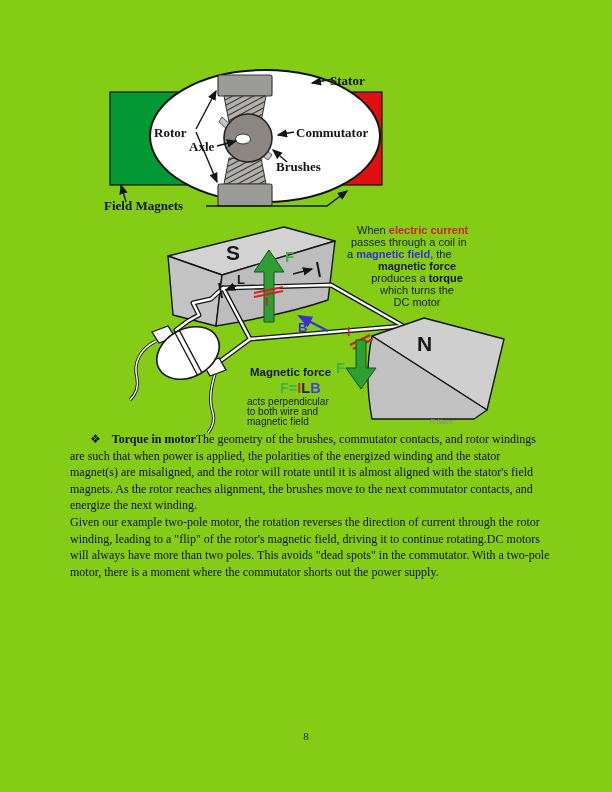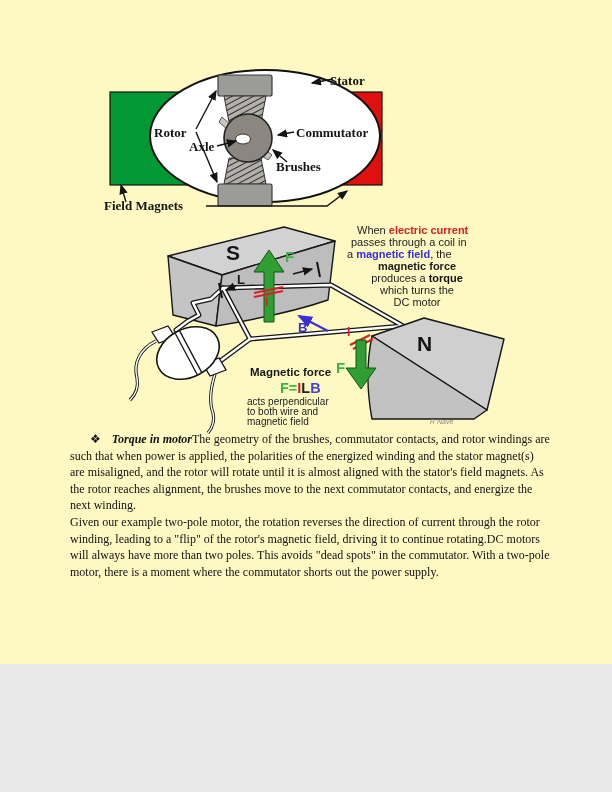--- a/index.html
+++ b/index.html
@@ -1,16 +1,16 @@
 <!DOCTYPE html>
 <html><head>
 <meta charset="utf-8">
 <style>
   html,body{margin:0;padding:0;background:#e9e9e9;}
-  .page{position:relative;width:612px;height:664px;background:#fef9c3;overflow:hidden;
+  .page{position:relative;width:612px;height:792px;background:#84cc16;overflow:hidden;
         font-family:"Liberation Serif", serif;}
   svg text{user-select:none;}
   
   .d1label{font-family:"Liberation Serif", serif;font-weight:bold;font-size:13px;fill:#141414;}
   
   .d2cap{font-family:"Liberation Sans", sans-serif;font-size:11px;fill:#1c1c1c;}
   .d2small{font-family:"Liberation Sans", sans-serif;font-size:10px;fill:#1c1c1c;}
   .d2title{font-family:"Liberation Sans", sans-serif;font-size:11.5px;font-weight:bold;fill:#161616;}
   .d2formula{font-family:"Liberation Sans", sans-serif;font-size:14.5px;font-weight:bold;}
   .d2credit{font-family:"Liberation Sans", sans-serif;font-style:italic;font-size:7px;fill:#8a8a8a;}
@@ -18,21 +18,21 @@
   .flabel{font-family:"Liberation Sans", sans-serif;font-size:15px;font-weight:bold;}
   .ilabel{font-family:"Liberation Sans", sans-serif;font-size:12px;font-weight:bold;}
   .llabel{font-family:"Liberation Sans", sans-serif;font-size:13px;font-weight:bold;fill:#1a1a1a;}
   .blabel{font-family:"Liberation Sans", sans-serif;font-size:13px;font-weight:bold;}
   
   .bodytext{position:absolute;left:70px;top:431px;width:480px;
             font-size:12px;line-height:16.6px;color:#111;}
   .bodytext p{margin:0;}
   .p-first{text-indent:20px;}
   .bullet{display:inline-block;text-indent:0;margin-right:11px;}
-  .heading{font-weight:bold;font-style:italic;}
+  .heading{font-weight:bold;}
   .pagenum{position:absolute;left:0;top:730px;width:612px;text-align:center;
            font-size:11px;color:#222;}
 </style>
 </head>
 <body>
 
 <div class="page">
 
   <svg style="position:absolute;left:90px;top:58px;" width="345" height="160" viewBox="0 0 345 160">
     <defs>

